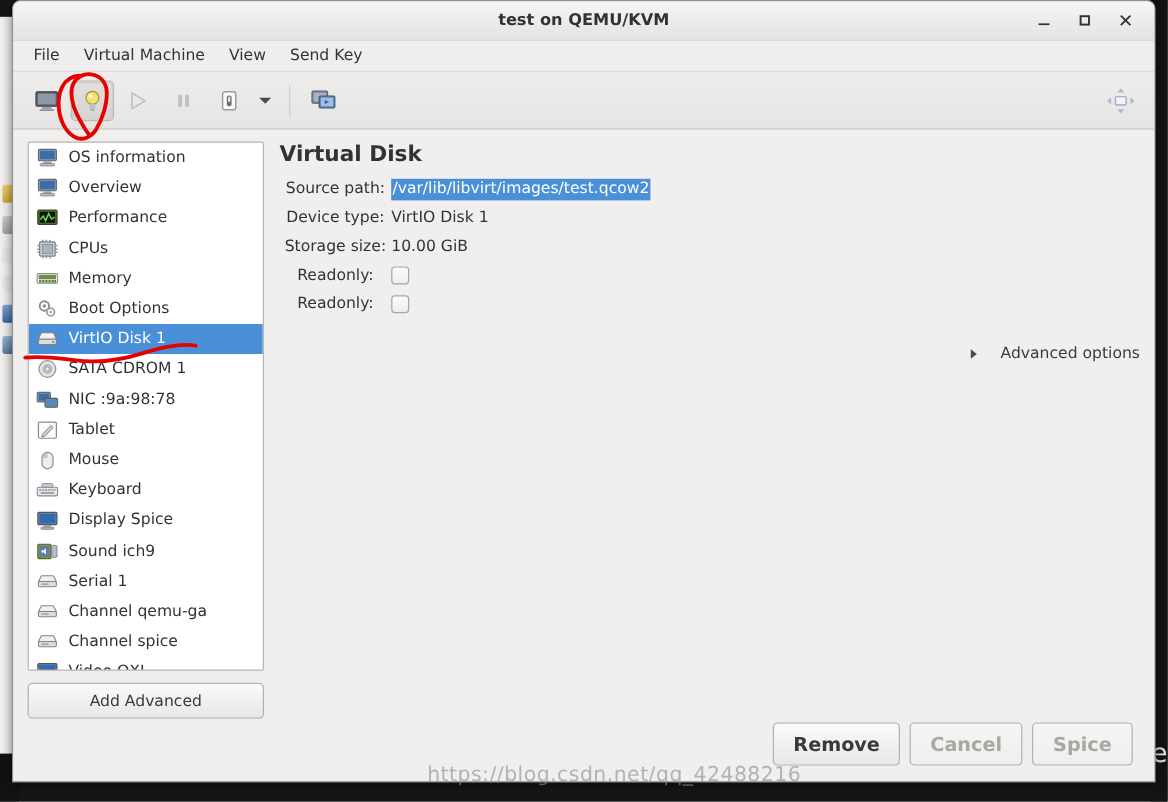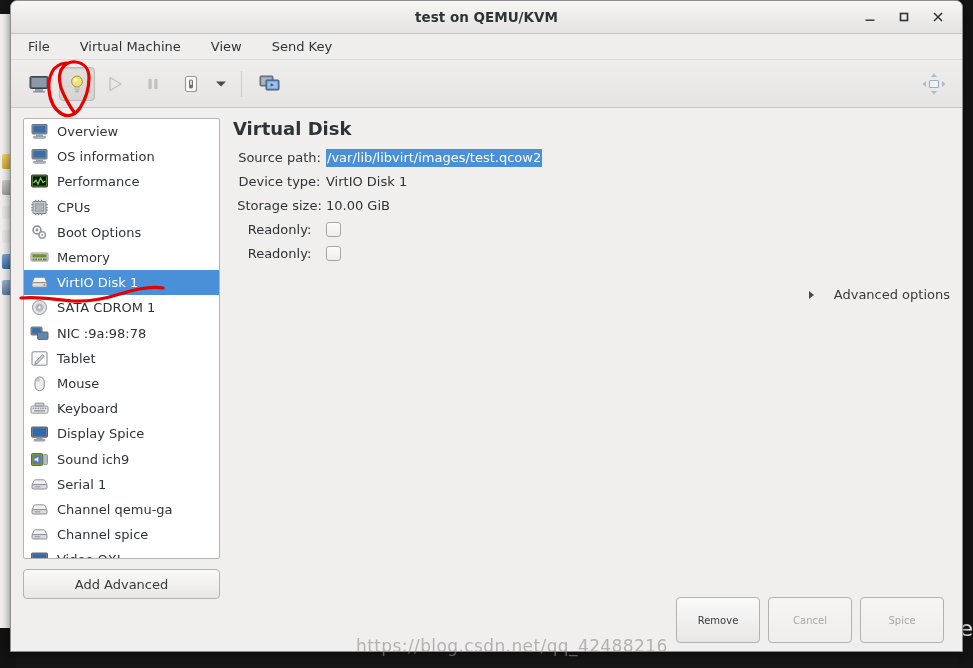--- a/index.html
+++ b/index.html
@@ -79,21 +79,21 @@
   .wc { width: 16px; height: 16px; display: flex; align-items: center;
         justify-content: center; color: #2e3436; cursor: default; }
   .wc svg { display: block; }
 
   
   #menubar {
     height: 26px; flex: none;
     background: #efeeec;
     border-bottom: 1px solid #dcdad7;
     display: flex; align-items: center;
-    padding-left: 8px; gap: 12px;
+    padding-left: 8px; gap: 2px;
     position: relative;
   }
   .menu-item {
     font-size: 13px; color: #2e3436;
     padding: 3px 9px; border-radius: 3px; cursor: default;
   }
 
   
   #toolbar {
     height: 48px; flex: none;
@@ -207,27 +207,28 @@
   #detail-spacer { flex: 1; }
 
   
   #footer {
     height: 52px; flex: none;
     display: flex; align-items: center; justify-content: flex-end;
     gap: 8px; padding: 0 18px 10px 0;
     background: #f0efee;
   }
   .dlg-btn {
-    min-width: 84px; height: 46px; padding: 0 16px;
+    min-width: 84px; height: 36px; padding: 0 16px;
     background: linear-gradient(to bottom,#fafafa,#e8e7e5);
     border: 1px solid #b4b2af;
     border-radius: 4px;
-    font-size: 10px; color: #3a3a3a;
+    font-size: 16px; color: #3a3a3a;
     display: flex; align-items: center; justify-content: center;
     cursor: default;
+    font-weight: bold;
   }
   .dlg-btn.disabled { color: #a9a7a4; background: linear-gradient(to bottom,#f6f5f4,#efeeec); }
 
   
   #annotations {
     position: absolute; inset: 0;
     pointer-events: none; z-index: 50;
   }
 
   
@@ -364,30 +365,30 @@
 
     <div id="sidebar-col">
       <div id="hw-list">
           <div class="hw-row">
             <span class="hw-icon"><svg xmlns="http://www.w3.org/2000/svg" width="19" height="17" viewBox="0 0 19 17">
                 <rect x="2" y="1.5" width="15" height="9.5" rx="1" fill="#8e99a6" stroke="#5d6874" stroke-width=".9"></rect>
        <rect x="3.3" y="2.7" width="12.4" height="7" fill="#3a6ea5"></rect>
        <rect x="6" y="11.5" width="7" height="1.8" fill="#9aa3ad"></rect>
        <rect x="3.5" y="13.3" width="12" height="2" rx=".8" fill="#b4bcc4" stroke="#7d8892" stroke-width=".7"></rect>
               </svg></span>
-            <span class="hw-label">Overview</span>
+            <span class="hw-label">OS information</span>
           </div>
           <div class="hw-row">
             <span class="hw-icon"><svg xmlns="http://www.w3.org/2000/svg" width="19" height="17" viewBox="0 0 19 17">
                 <rect x="2" y="1.5" width="15" height="9.5" rx="1" fill="#8e99a6" stroke="#5d6874" stroke-width=".9"></rect>
        <rect x="3.3" y="2.7" width="12.4" height="7" fill="#3a6ea5"></rect>
        <rect x="6" y="11.5" width="7" height="1.8" fill="#9aa3ad"></rect>
        <rect x="3.5" y="13.3" width="12" height="2" rx=".8" fill="#b4bcc4" stroke="#7d8892" stroke-width=".7"></rect>
               </svg></span>
-            <span class="hw-label">OS information</span>
+            <span class="hw-label">Overview</span>
           </div>
           <div class="hw-row">
             <span class="hw-icon"><svg xmlns="http://www.w3.org/2000/svg" width="19" height="17" viewBox="0 0 19 17">
                 <rect x="1.5" y="2" width="16" height="12" rx="1" fill="#4f7a2e" stroke="#2f4a1c" stroke-width="1"></rect>
        <rect x="3" y="3.4" width="13" height="9.2" fill="#111"></rect>
        <path d="M3.5 10 L6 7 L8 11 L10.5 5 L13 9.5 L15.5 8" fill="none" stroke="#6fe04a" stroke-width="1.2"></path>
               </svg></span>
             <span class="hw-label">Performance</span>
           </div>
           <div class="hw-row">
@@ -406,41 +407,41 @@
                   <rect x="1.1" y="10.6" width="1.9" height="1.3"></rect>
          <rect x="16" y="5" width="1.9" height="1.3"></rect>
                   <rect x="16" y="8" width="1.9" height="1.3"></rect>
                   <rect x="16" y="10.6" width="1.9" height="1.3"></rect>
        </g>
               </svg></span>
             <span class="hw-label">CPUs</span>
           </div>
           <div class="hw-row">
             <span class="hw-icon"><svg xmlns="http://www.w3.org/2000/svg" width="19" height="17" viewBox="0 0 19 17">
-                <circle cx="7" cy="6" r="3.9" fill="none" stroke="#8a8f96" stroke-width="1.6"></circle>
-       <circle cx="7" cy="6" r="1.4" fill="#8a8f96"></circle>
-       <circle cx="12.2" cy="11" r="3.2" fill="none" stroke="#9a9fa6" stroke-width="1.5"></circle>
-       <circle cx="12.2" cy="11" r="1.1" fill="#9a9fa6"></circle>
-              </svg></span>
-            <span class="hw-label">Boot Options</span>
-          </div>
-          <div class="hw-row">
-            <span class="hw-icon"><svg xmlns="http://www.w3.org/2000/svg" width="19" height="17" viewBox="0 0 19 17">
                 <rect x="1" y="4" width="17" height="8" rx="1" fill="#e9e8e4" stroke="#8b8f86" stroke-width=".9"></rect>
        <rect x="2.3" y="5.2" width="14.4" height="3.4" fill="#6f8f3c"></rect>
        <g fill="#5d7a32">
          <rect x="2.6" y="9.3" width="1.8" height="2.2"></rect>
                   <rect x="5.2" y="9.3" width="1.8" height="2.2"></rect>
          <rect x="7.8" y="9.3" width="1.8" height="2.2"></rect>
                   <rect x="10.4" y="9.3" width="1.8" height="2.2"></rect>
          <rect x="13" y="9.3" width="1.8" height="2.2"></rect>
                   <rect x="15.2" y="9.3" width="1.5" height="2.2"></rect>
        </g>
               </svg></span>
             <span class="hw-label">Memory</span>
+          </div>
+          <div class="hw-row">
+            <span class="hw-icon"><svg xmlns="http://www.w3.org/2000/svg" width="19" height="17" viewBox="0 0 19 17">
+                <circle cx="7" cy="6" r="3.9" fill="none" stroke="#8a8f96" stroke-width="1.6"></circle>
+       <circle cx="7" cy="6" r="1.4" fill="#8a8f96"></circle>
+       <circle cx="12.2" cy="11" r="3.2" fill="none" stroke="#9a9fa6" stroke-width="1.5"></circle>
+       <circle cx="12.2" cy="11" r="1.1" fill="#9a9fa6"></circle>
+              </svg></span>
+            <span class="hw-label">Boot Options</span>
           </div>
           <div class="hw-row selected">
             <span class="hw-icon"><svg xmlns="http://www.w3.org/2000/svg" width="19" height="17" viewBox="0 0 19 17">
                 <path d="M2 9 L4 4.2 A1.6 1.6 0 0 1 5.4 3.3 L13.6 3.3 A1.6 1.6 0 0 1 15 4.2 L17 9 Z" fill="#f2f2f0" stroke="#7e838a" stroke-width=".9"></path>
        <rect x="2" y="8.6" width="15" height="4.6" rx="1.3" fill="#dcdddd" stroke="#7e838a" stroke-width=".9"></rect>
        <circle cx="14.4" cy="10.9" r="1" fill="#8d9298"></circle>
               </svg></span>
             <span class="hw-label">VirtIO Disk 1</span>
           </div>
           <div class="hw-row">

